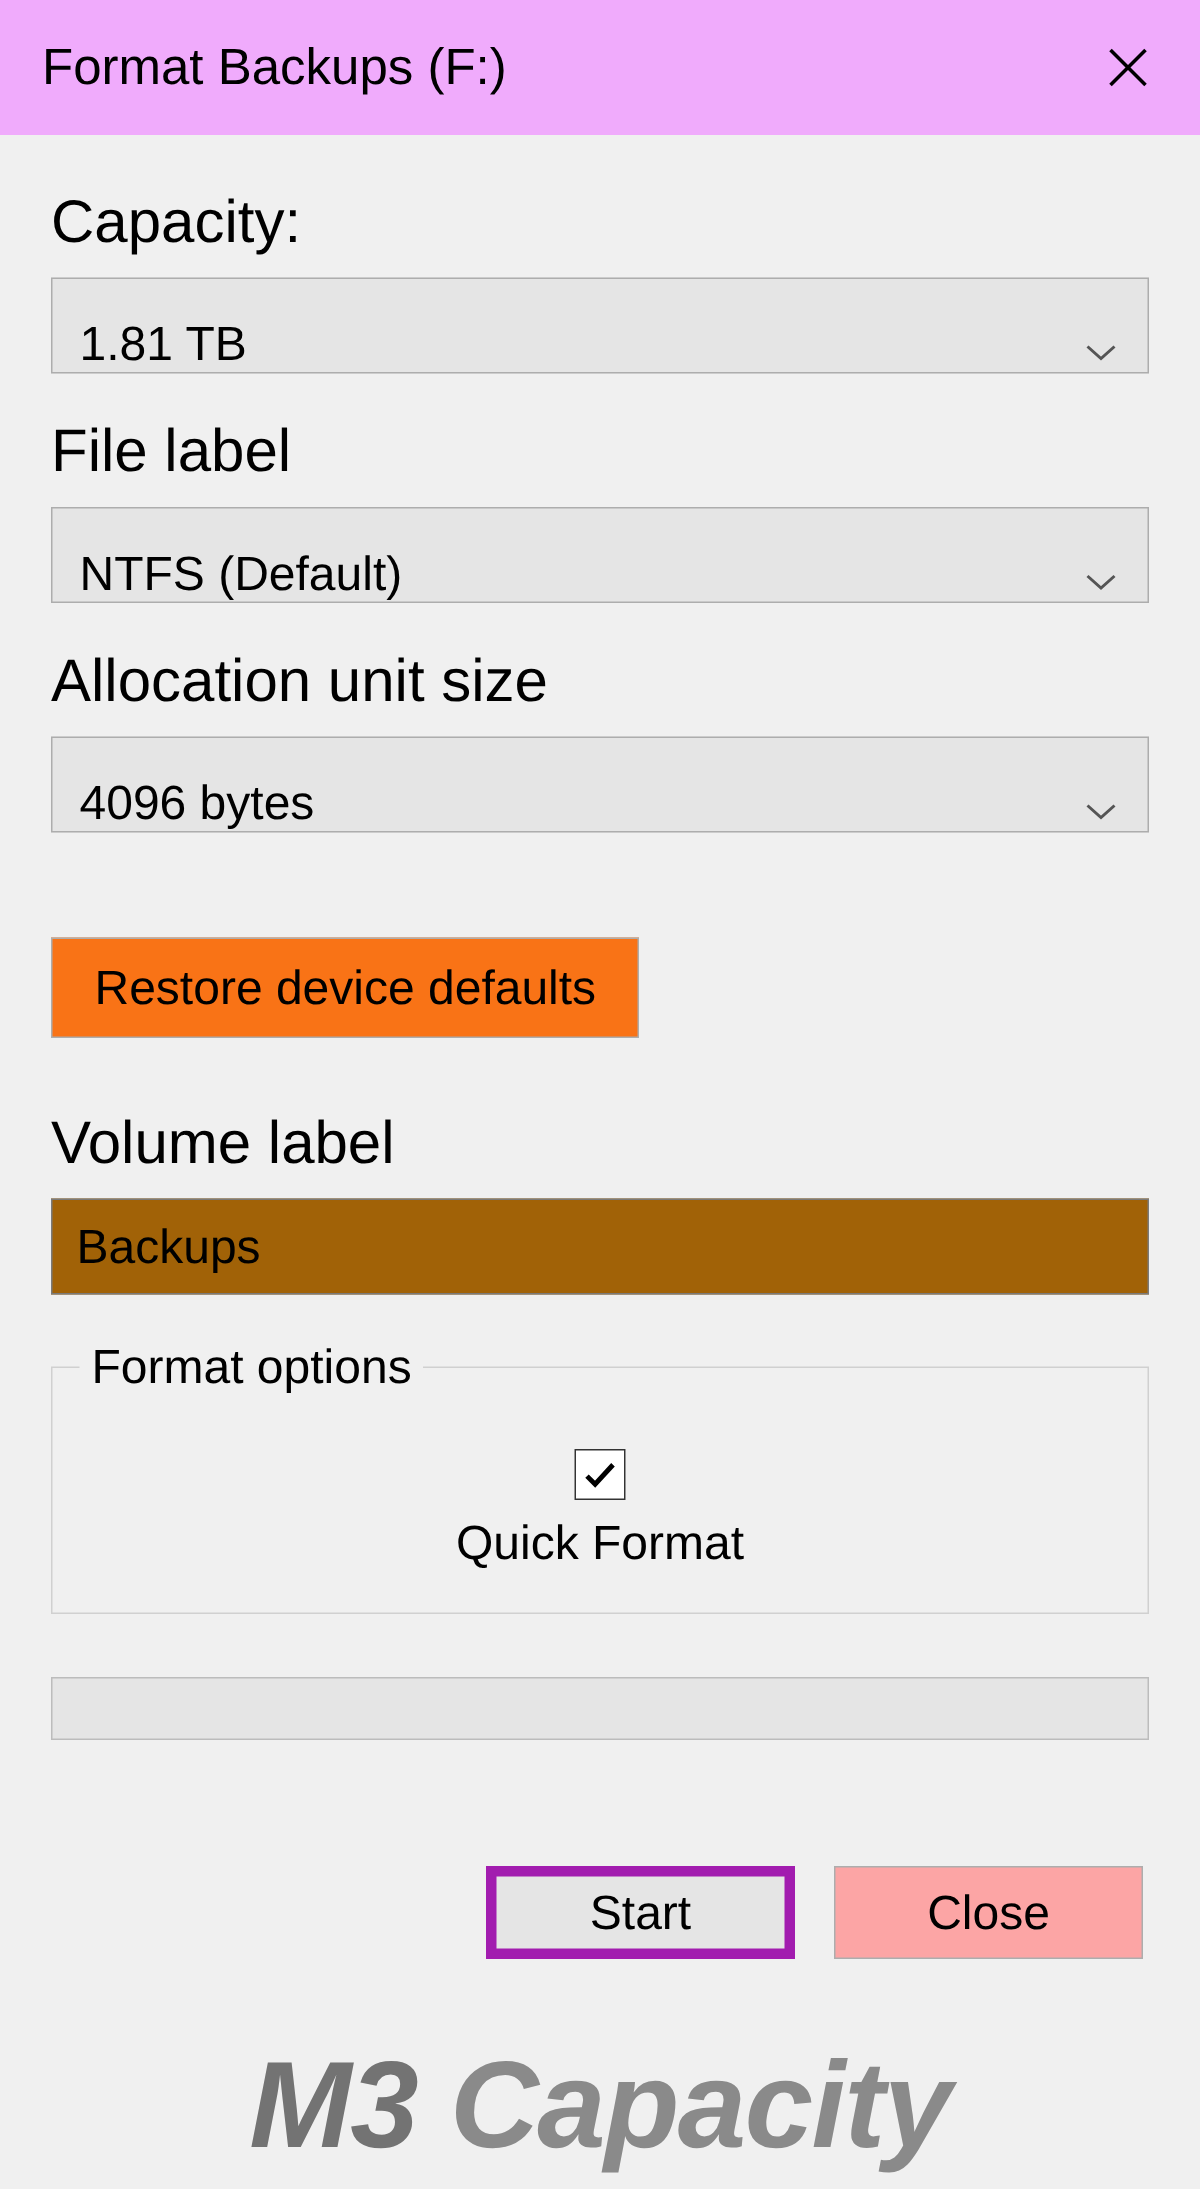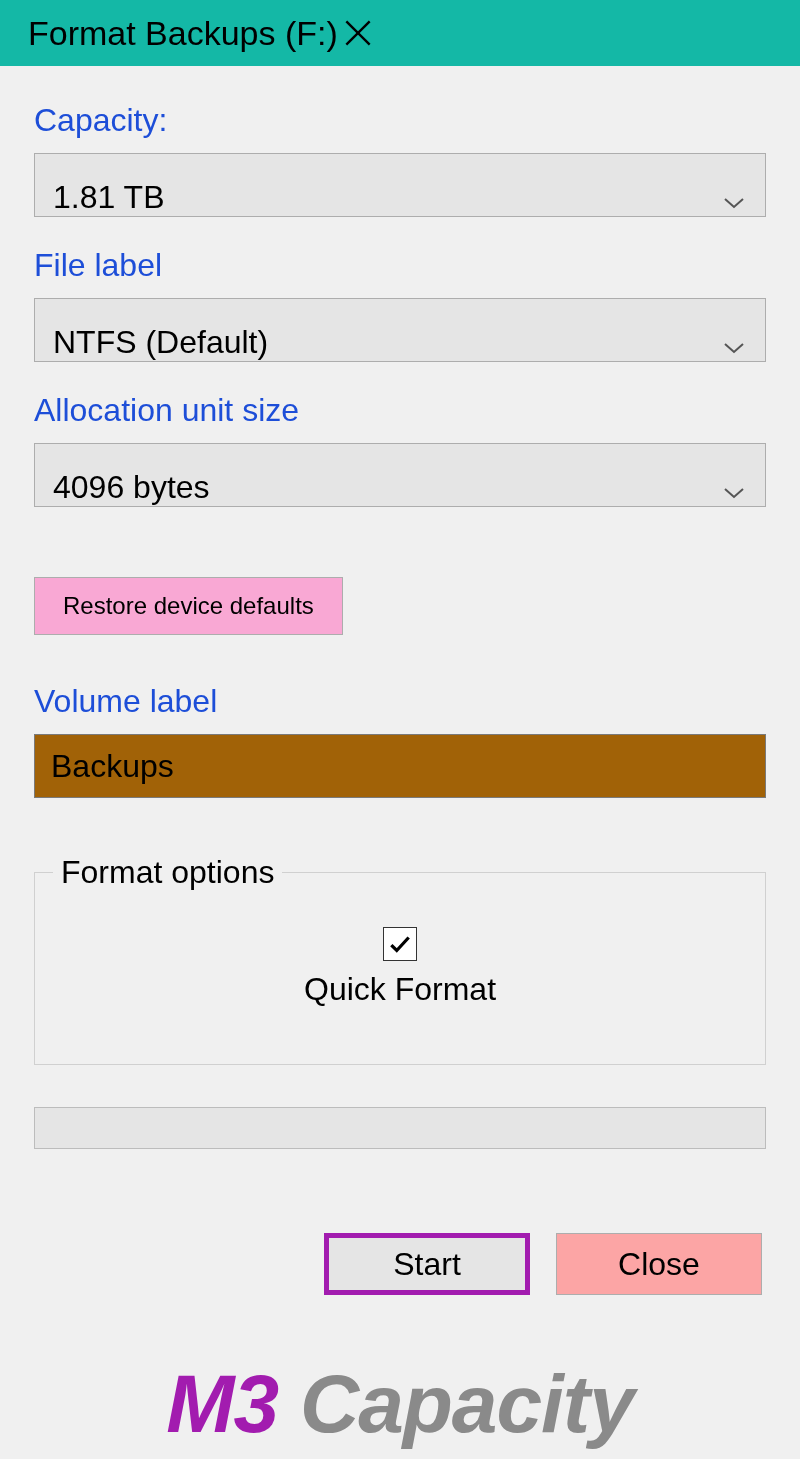--- a/index.html
+++ b/index.html
@@ -1,44 +1,44 @@
 <!DOCTYPE html>
 <html><head>
 <meta charset="utf-8">
 <style>
   * { box-sizing: border-box; margin: 0; padding: 0; }
   html, body { width: 800px; height: 1459px; font-family: "Segoe UI", Tahoma, sans-serif; background: #f0f0f0; }
   .window { width: 800px; height: 1459px; background: #f0f0f0; display: flex; flex-direction: column; }
-  .titlebar { background: #14b8a6; height: 66px; display: flex; align-items: center; justify-content: flex-start; padding: 0 28px; }
+  .titlebar { background: #f0abfc; height: 90px; display: flex; align-items: center; justify-content: space-between; padding: 0 28px; }
   .titlebar .title { font-size: 34px; color: #000; font-weight: 400; }
   .close-x { width: 40px; height: 40px; display: flex; align-items: center; justify-content: center; cursor: pointer; }
   .close-x svg { width: 28px; height: 28px; }
   .body { flex: 1; padding: 36px 34px 0 34px; display: flex; flex-direction: column; }
-  .field-label { font-size: 32px; color: #1d4ed8; margin-bottom: 14px; margin-top: 0; }
+  .field-label { font-size: 40px; color: #000000; margin-bottom: 14px; margin-top: 0; }
   .group { margin-bottom: 30px; }
   .dropdown { position: relative; width: 100%; height: 64px; background: #e5e5e5; border: 1px solid #adadad; display: flex; align-items: flex-end; padding: 0 18px; cursor: pointer; }
   .dropdown .value { font-size: 32px; color: #000; flex: 1; }
   .chevron { width: 26px; height: 26px; display: flex; align-items: center; justify-content: center; }
   .chevron svg { width: 22px; height: 14px; }
-  .btn { background: #f9a8d4; border: 1px solid #adadad; font-size: 24px; color: #000; padding: 14px 28px; cursor: pointer; }
+  .btn { background: #f97316; border: 1px solid #adadad; font-size: 32px; color: #000; padding: 14px 28px; cursor: pointer; }
   .restore-row { margin-top: 40px; margin-bottom: 48px; }
   .text-input { width: 100%; height: 64px; border: 1px solid #7a7a7a; background: #a16207; font-size: 32px; padding: 0 16px; color: #000; }
-  .fieldset { border: 1px solid #d0d0d0; padding: 24px 18px 56px 18px; margin-top: 26px; position: relative; }
+  .fieldset { border: 1px solid #d0d0d0; padding: 24px 18px 28px 18px; position: relative; }
   .legend { font-size: 32px; color: #000; background: #f0f0f0; padding: 0 8px; position: relative; top: 0; }
   .checkbox-row { display: flex; align-items: center; gap: 10px; margin-top: 12px; flex-direction: column; }
   .checkbox { width: 34px; height: 34px; border: 1px solid #333; background: #fff; display: flex; align-items: center; justify-content: center; cursor: pointer; }
   .checkbox svg { width: 26px; height: 26px; }
   .checkbox-label { font-size: 32px; color: #000; }
   .progress { width: 100%; height: 42px; background: #e5e5e5; border: 1px solid #bcbcbc; margin-top: 42px; }
   .button-row { display: flex; justify-content: flex-end; gap: 26px; margin-top: 84px; padding-right: 4px; }
   .action-btn { width: 206px; height: 62px; font-size: 32px; color: #000; background: #fca5a5; border: 1px solid #adadad; cursor: pointer; }
-  .action-btn.primary { border: 5px solid #a21caf; background: #e5e5e5; }
+  .action-btn.primary { border: 7px solid #a21caf; background: #e5e5e5; }
   .watermark { position: absolute; bottom: 8px; left: 0; width: 800px; text-align: center; pointer-events: none; }
   .watermark .wm { font-size: 82px; font-weight: 700; font-style: italic; letter-spacing: -1px; }
-  .wm-m3 { color: #a21caf; }
+  .wm-m3 { color: #737373; }
   .wm-soft { color: #8a8a8a; }
   .container { position: relative; width: 800px; height: 1459px; }
 </style>
 </head>
 <body>
 
 <div class="container">
 <div class="window">
 
   <div class="titlebar">

